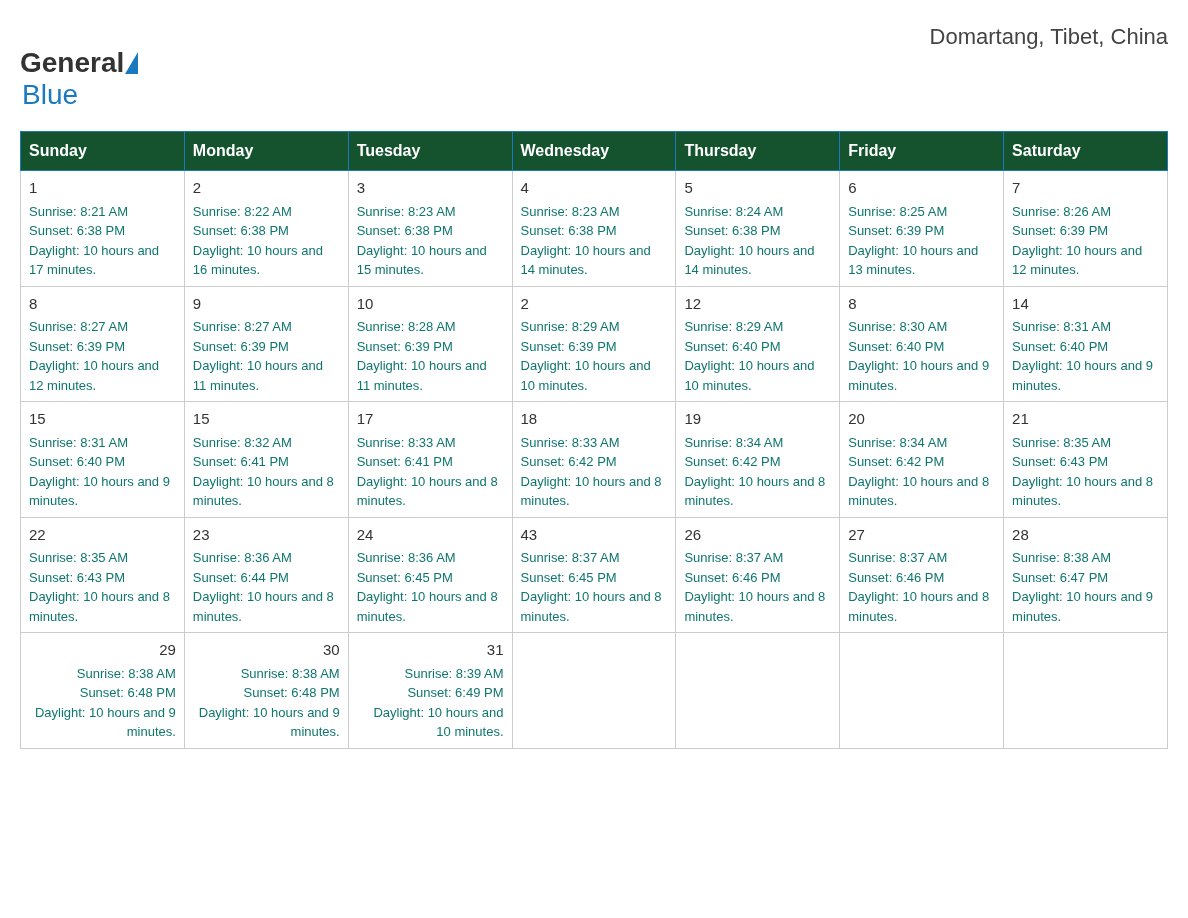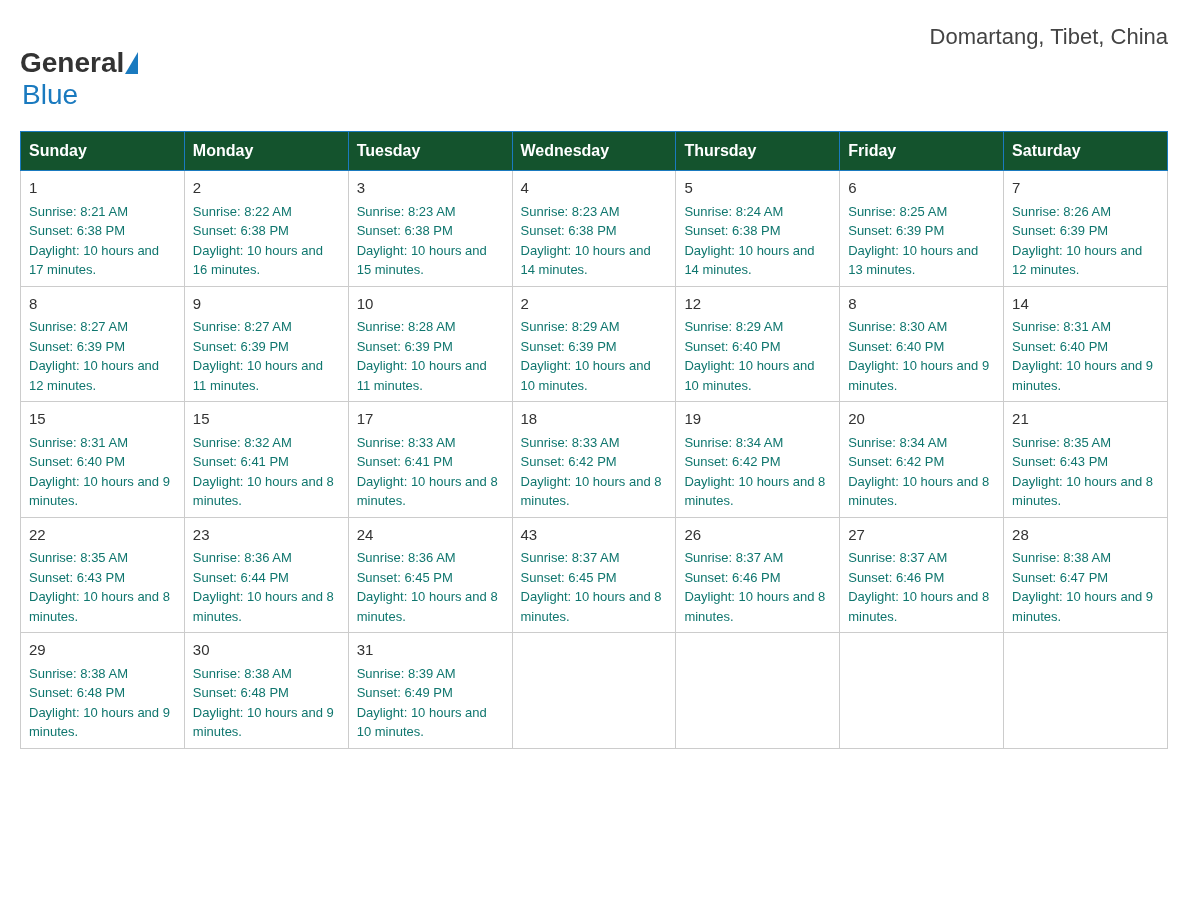--- a/index.html
+++ b/index.html
@@ -67,20 +67,21 @@
     .day-info {
       font-size: 13px;
       color: #0f766e;
       line-height: 1.5;
     }
     .empty-cell {
       background: #fff;
     }
     tr:last-child td {
       height: 110px;
+      text-align: right;
     }
     .logo-wrapper {
       display: flex;
       flex-direction: column;
       align-items: flex-start;
       margin-top: 27px;
     }
     .logo-line1 {
       display: flex;
       align-items: center;

